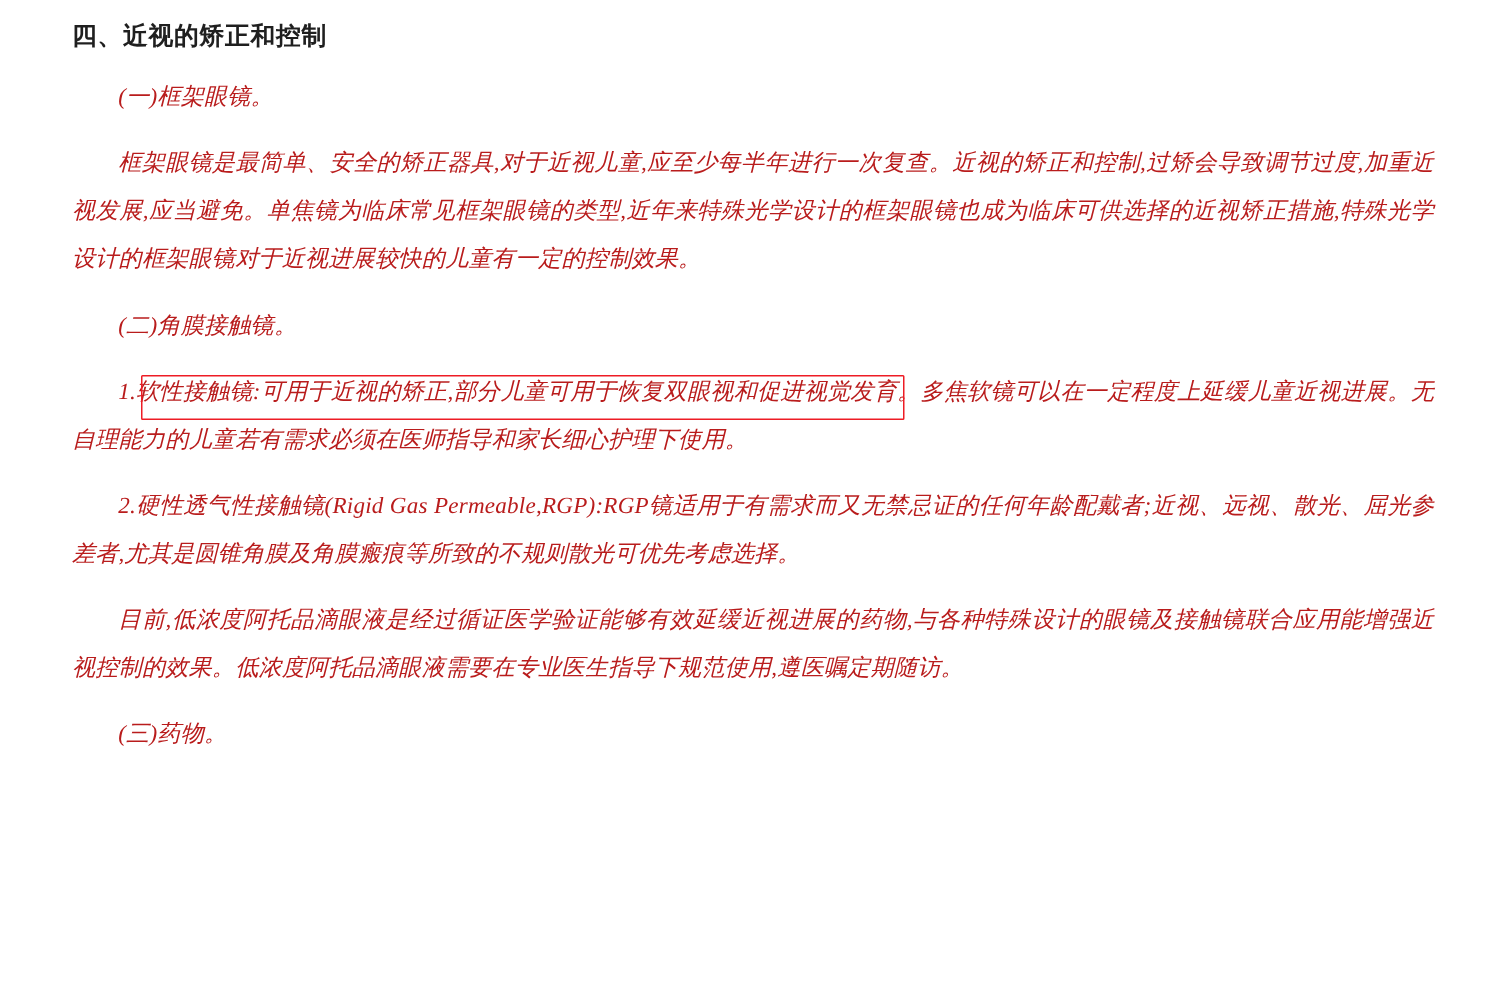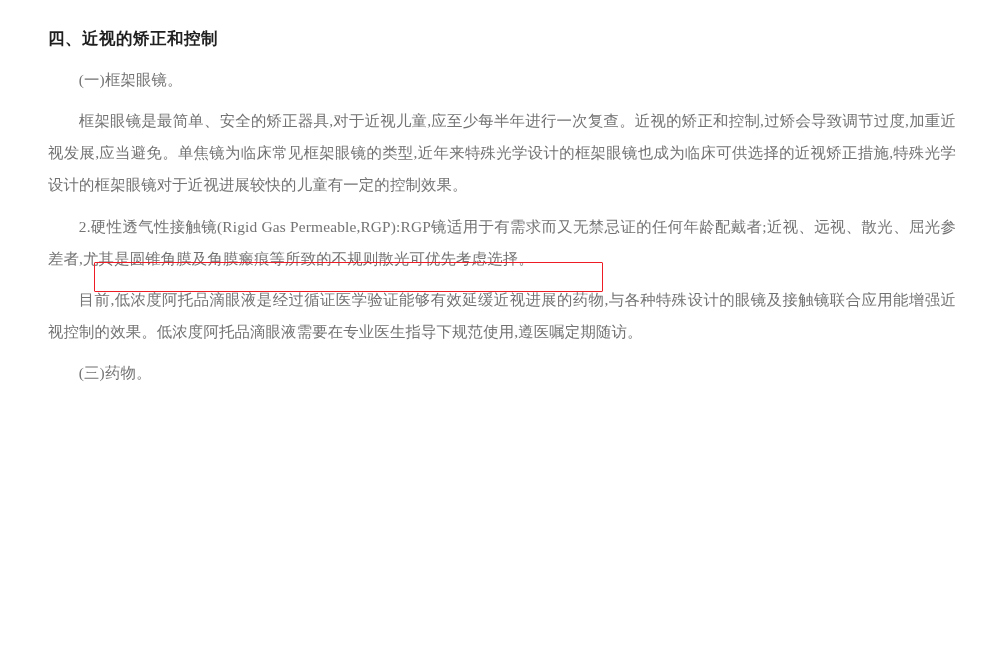--- a/index.html
+++ b/index.html
@@ -20,31 +20,32 @@
     height: 655px;
     box-sizing: border-box;
     padding: 10px 36px 0 48px;
   }
   .section-heading {
     font-family: "DejaVu Sans", "Liberation Sans", sans-serif;
     font-weight: bold;
     font-size: 16.5px;
     color: #1f1f1f;
     letter-spacing: 0.5px;
-    margin: 16px 0 12px 0;
+    margin: 1px 0 12px 0;
     line-height: 1.6;
   }
   .para {
     font-size: 15.4px;
     line-height: 2.08;
-    color: #737373;
-    margin: 0 0 9px 0;
+    color: #b91c1c;
+    margin: 12px 0 9px 0;
     text-align: justify;
     text-justify: inter-ideograph;
     letter-spacing: 0.15px;
+    font-style: italic;
   }
   .para.indent {
     text-indent: 2em;
   }
   
   .highlight-wrap {
     position: relative;
   }
   .redbox {
     position: absolute;
@@ -65,21 +66,23 @@
 
   <div class="section-heading">四、近视的矫正和控制</div>
 
   <div class="para indent">(一)框架眼镜。</div>
 
   <div class="highlight-wrap">
     <div class="para indent">框架眼镜是最简单、安全的矫正器具,对于近视儿童,应至少每半年进行一次复查。近视的矫正和控制,过矫会导致调节过度,加重近视发展,应当避免。单焦镜为临床常见框架眼镜的类型,近年来特殊光学设计的框架眼镜也成为临床可供选择的近视矫正措施,特殊光学设计的框架眼镜对于近视进展较快的儿童有一定的控制效果。</div>
     <div class="redbox"></div>
   </div>
 
+  <div class="para indent">(二)角膜接触镜。</div>
 
+  <div class="para indent">1.软性接触镜:可用于近视的矫正,部分儿童可用于恢复双眼视和促进视觉发育。多焦软镜可以在一定程度上延缓儿童近视进展。无自理能力的儿童若有需求必须在医师指导和家长细心护理下使用。</div>
 
   <div class="para indent">2.硬性透气性接触镜(Rigid Gas Permeable,RGP):RGP镜适用于有需求而又无禁忌证的任何年龄配戴者;近视、远视、散光、屈光参差者,尤其是圆锥角膜及角膜瘢痕等所致的不规则散光可优先考虑选择。</div>
 
 
   <div class="para indent">目前,低浓度阿托品滴眼液是经过循证医学验证能够有效延缓近视进展的药物,与各种特殊设计的眼镜及接触镜联合应用能增强近视控制的效果。低浓度阿托品滴眼液需要在专业医生指导下规范使用,遵医嘱定期随访。</div>
 
   <div class="para indent">(三)药物。</div>
 
 </div>
 

